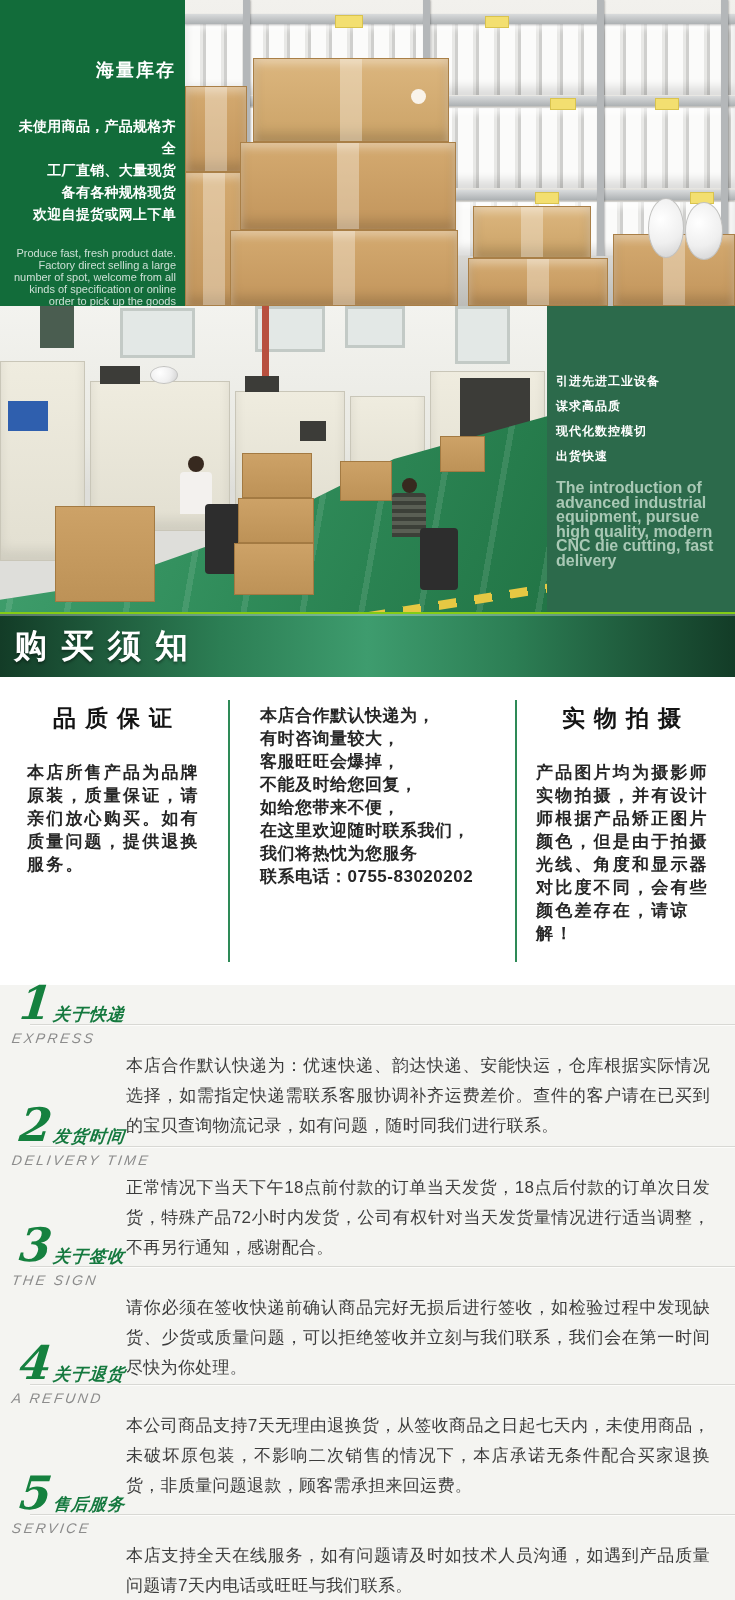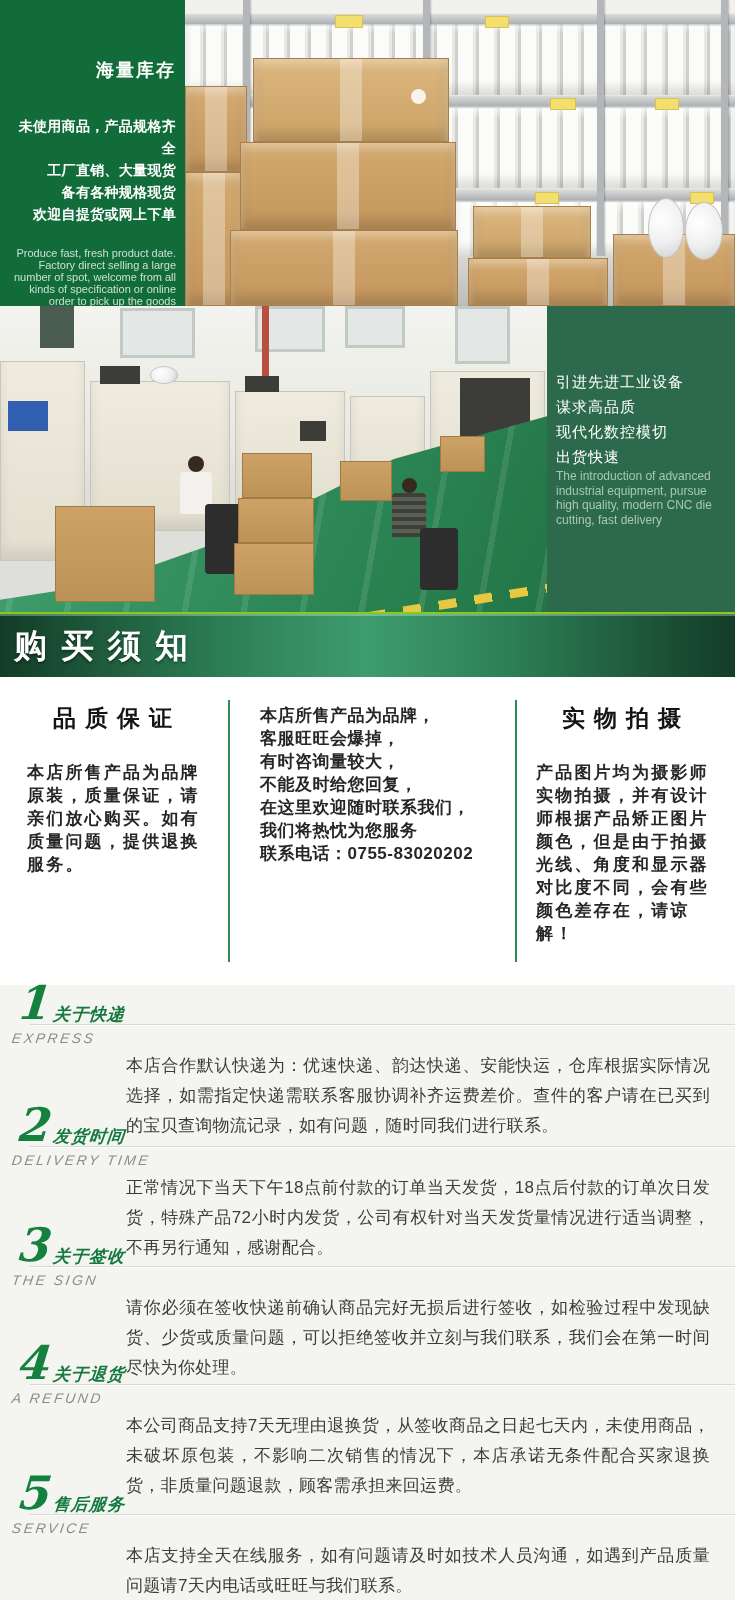--- a/index.html
+++ b/index.html
@@ -56,22 +56,22 @@
   .f-dash{position:absolute;left:330px;top:286px;width:330px;height:9px;transform:rotate(-9deg);
           background:repeating-linear-gradient(90deg,#e6c843 0 18px,transparent 18px 36px);}
   .f-head{position:absolute;border-radius:50%;background:#37291f;}
   .f-torso{position:absolute;border-radius:4px 4px 0 0;}
   .f-chair{position:absolute;background:#2d2d2d;border-radius:4px;}
   .fbox{position:absolute;background:linear-gradient(180deg,#cda267 0%,#bd9257 100%);
         border:1px solid #a37a42;box-sizing:border-box;}
 
   .panel2{position:absolute;left:547px;top:0;width:188px;height:306px;background:#2c6a4b;
           color:#fff;box-sizing:border-box;padding:63px 10px 0 9px;}
-  .p2-lines{font-size:15px;font-weight:normal;line-height:25px;letter-spacing:1px;}
-  .p2-en{font-size:12px;line-height:14.5px;color:#a9c8b5;}
+  .p2-lines{font-size:12px;font-weight:bold;line-height:25px;letter-spacing:1px;}
+  .p2-en{margin-top:12px;font-size:16px;line-height:14.5px;color:#a9c8b5;font-weight:bold;}
 
   
   .banner{position:absolute;top:614px;left:0;width:735px;height:63px;
           background:linear-gradient(90deg,#133c27 0%,#2c7e54 30%,#3e9c6e 50%,#2c7e54 70%,#133c27 100%);
           border-top:2px solid rgba(255,255,255,.3);box-sizing:border-box;}
   .banner-title{line-height:59px;font-size:33px;font-weight:bold;color:#fff;
           letter-spacing:14px;padding-left:14px;text-shadow:0 2px 3px rgba(0,0,0,.4);}
 
   
   .columns{position:absolute;top:677px;left:0;width:735px;height:308px;background:#fff;}
@@ -206,24 +206,25 @@
       <div class="col-lines" style="padding-left:9px">
           <div>本店所售产品为品牌</div>
           <div>原装，质量保证，请</div>
           <div>亲们放心购买。如有</div>
           <div>质量问题，提供退换</div>
           <div>服务。</div>
         </div>
     </div>
     <div class="col c2" style="left:252px;width:252px">
       <div class="col-lines" style="padding-left:8px">
-          <div>本店所售产品为品牌，</div>
+          <div>本店合作默认快递为，</div>
+          <div>有时咨询量较大，</div>
           <div>客服旺旺会爆掉，</div>
-          <div>有时咨询量较大，</div>
           <div>不能及时给您回复，</div>
+          <div>如给您带来不便，</div>
           <div>在这里欢迎随时联系我们，</div>
           <div>我们将热忱为您服务</div>
           <div>联系电话：0755-83020202</div>
         </div>
     </div>
     <div class="col c3" style="left:528px;width:196px">
       <div class="col-title">实物拍摄</div>
       <div class="col-lines" style="padding-left:8px">
           <div>产品图片均为摄影师</div>
           <div>实物拍摄，并有设计</div>

